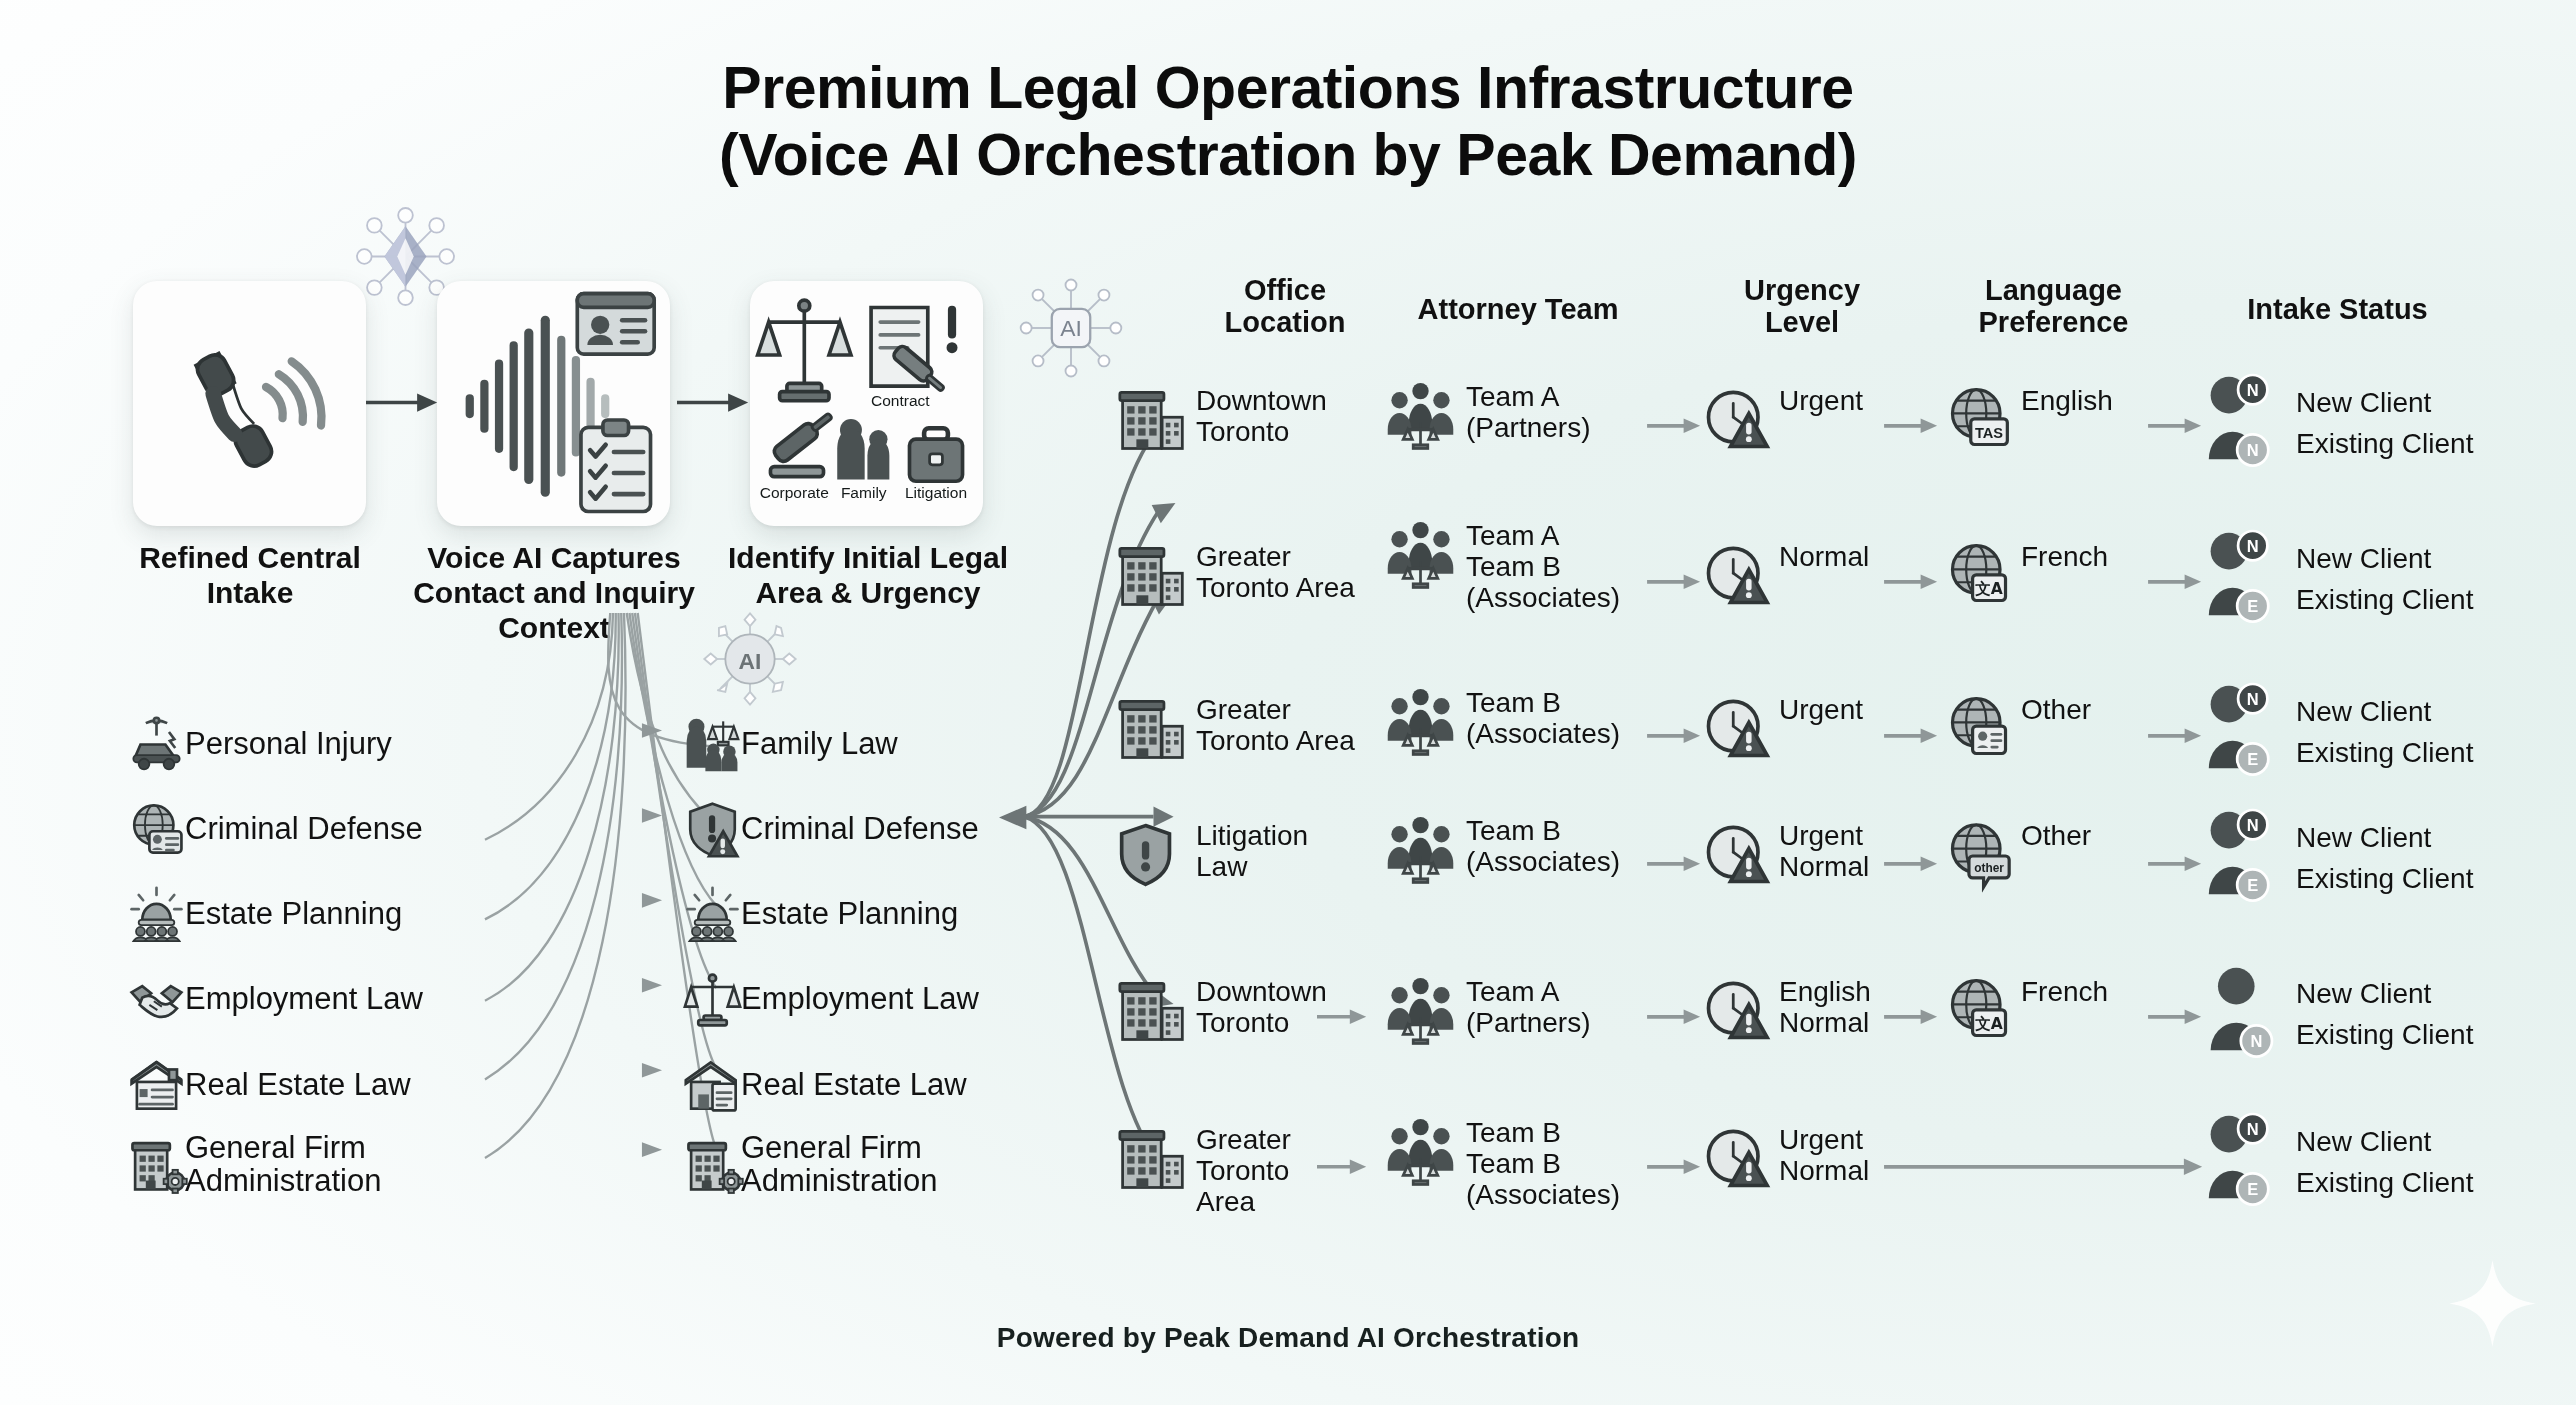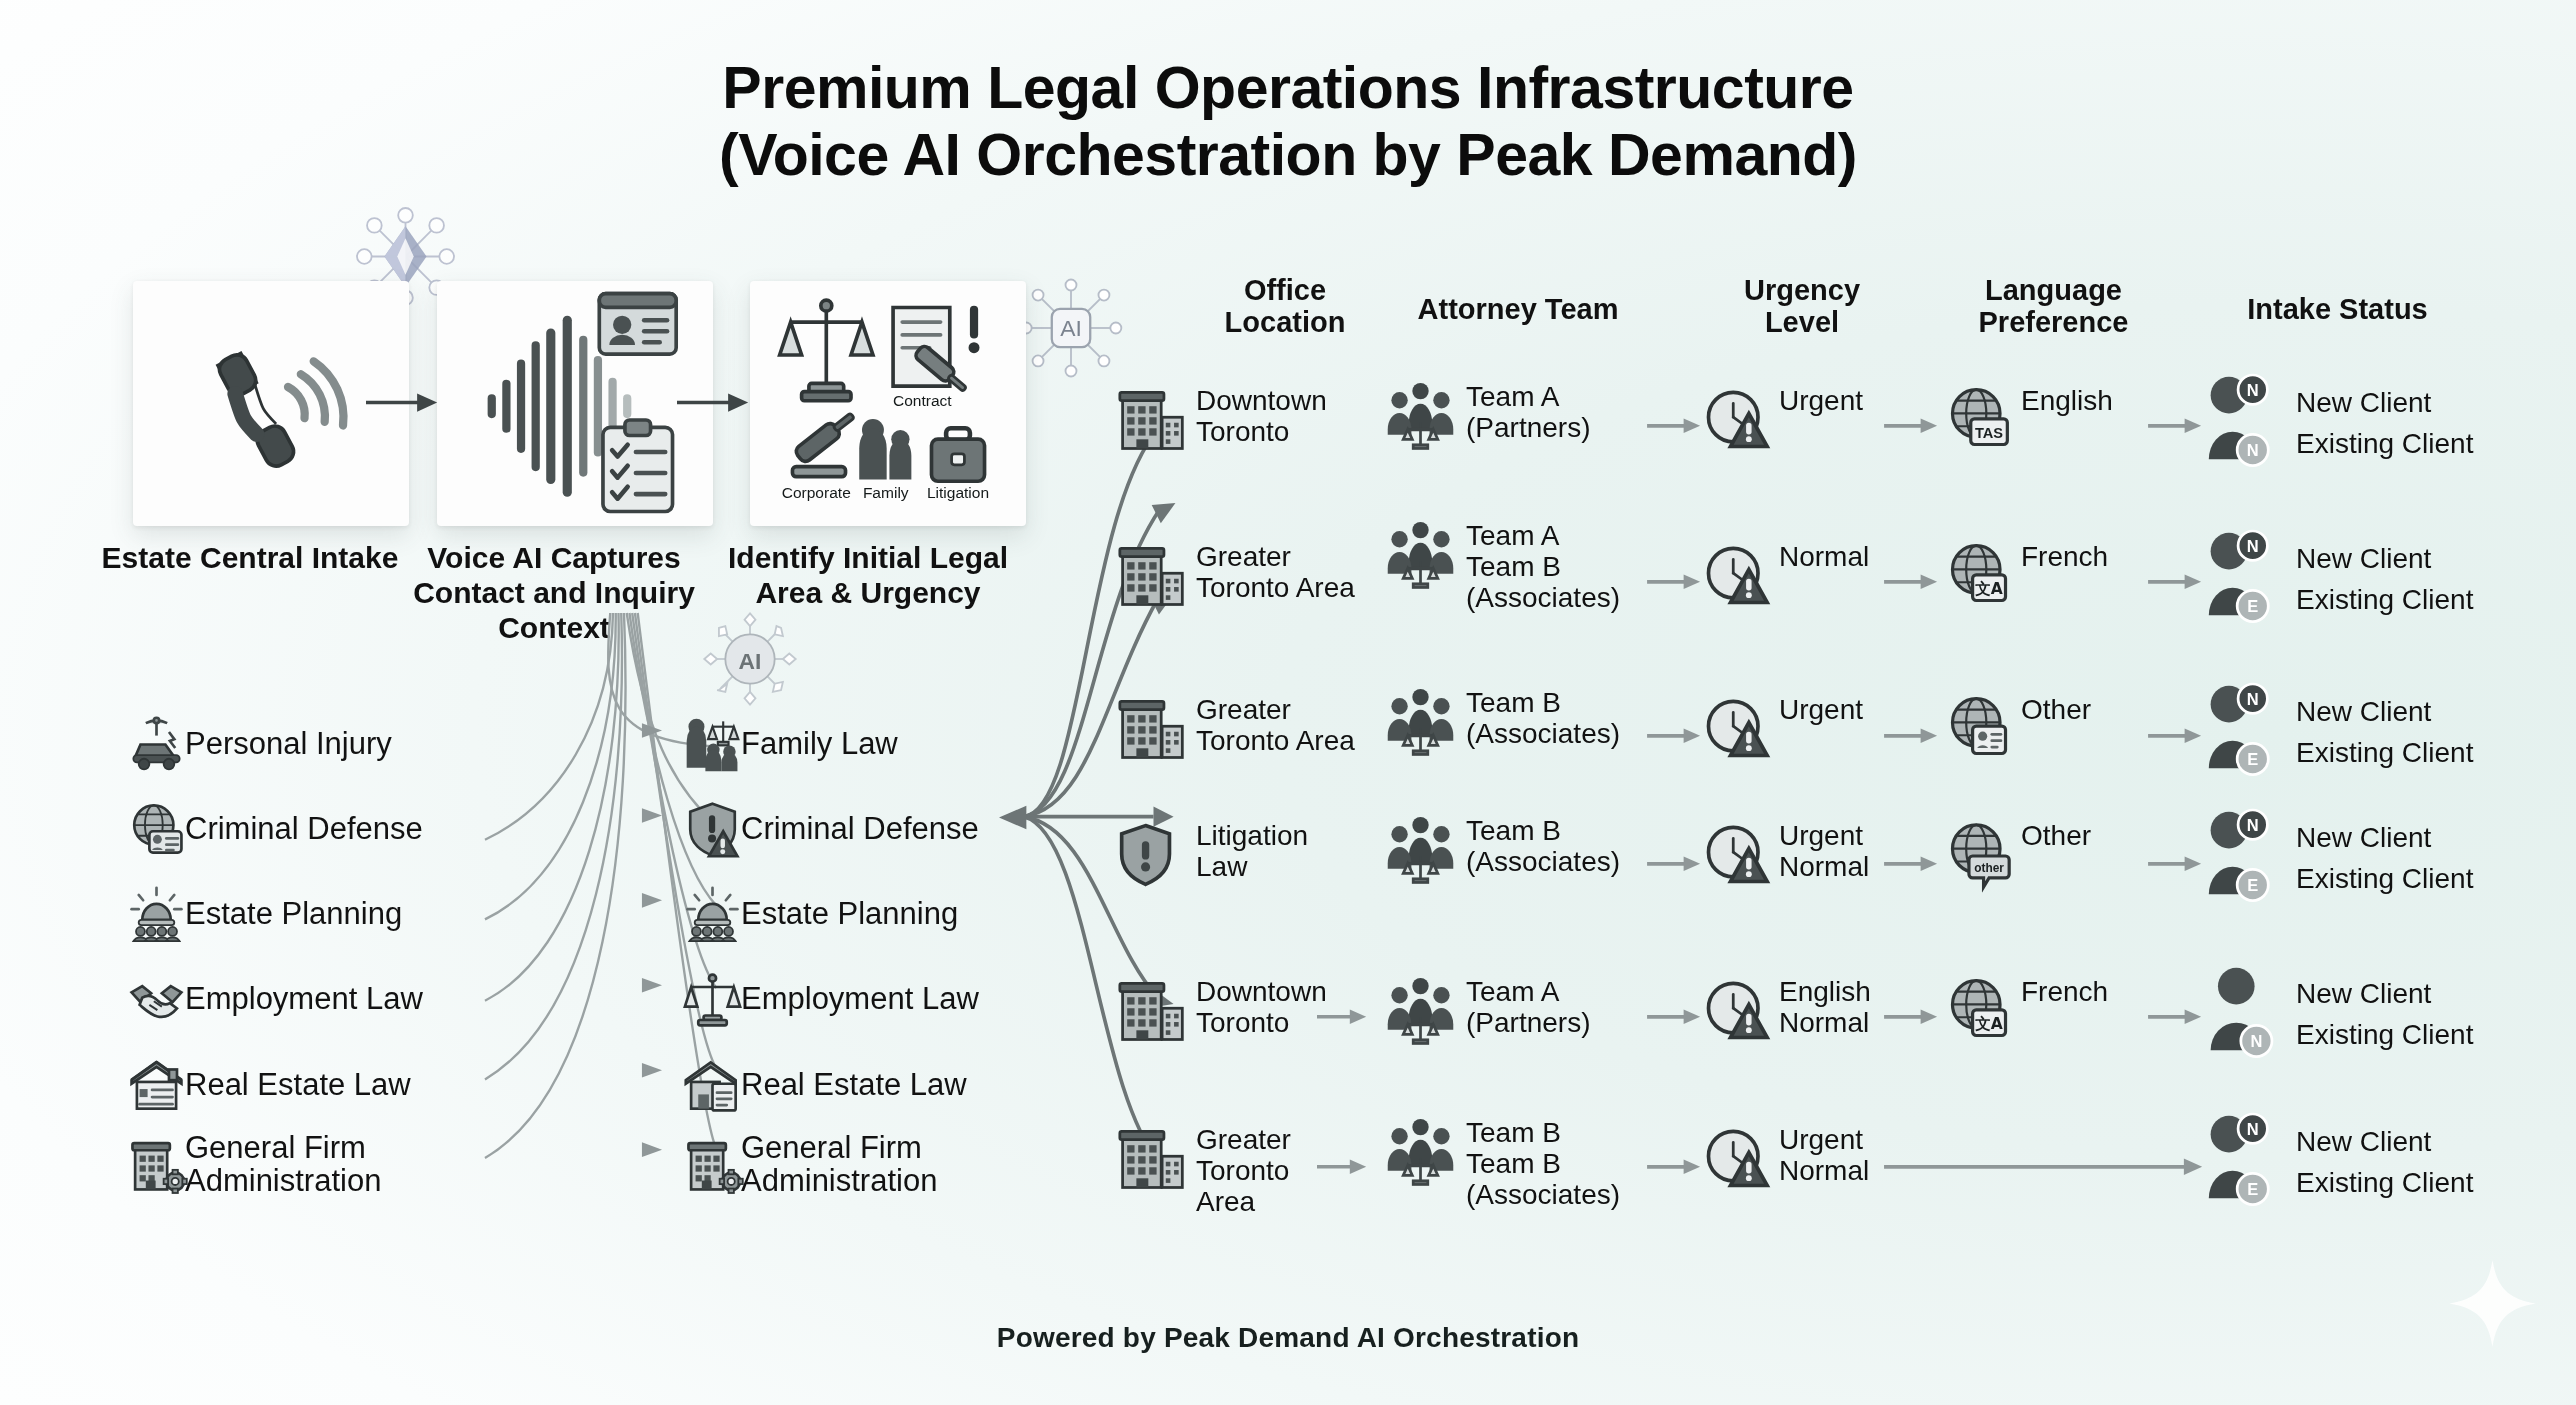--- a/index.html
+++ b/index.html
@@ -24,21 +24,21 @@
   #title .l2{display:block;}
 
   
   #footer{
     bottom:51px;left:0;width:2576px;text-align:center;
     font-size:28px;font-weight:bold;color:#17201f;letter-spacing:0.2px;
   }
 
   
   .card{
-    position:absolute;width:276px;height:245px;border-radius:4px;
+    position:absolute;width:233px;height:245px;border-radius:24px;
     background:#fdfdfd;
     box-shadow:0 9.1px 24px rgba(60,80,80,.13), 0 1.8px 4.6px rgba(0,0,0,.07);
     display:flex;align-items:center;justify-content:center;
   }
   .card-label{
     position:absolute;width:302px;text-align:center;
     font-size:30px;font-weight:bold;line-height:1.17;color:#111;
   }
 
   
@@ -156,21 +156,21 @@
         <path d="M60 62 C54 92 54 92 60 112" stroke="#434a4b" stroke-width="17" fill="none" stroke-linecap="round"></path>
         <path d="M84 62 C78 92 78 92 84 112" stroke="#2d3334" stroke-width="3" fill="none"></path>
       </g>
       <g fill="none" stroke="#848c8d" stroke-width="9" stroke-linecap="round">
         <path d="M108 72 A34 34 0 0 1 126 106"></path>
         <path d="M122 58 A54 54 0 0 1 148 110"></path>
         <path d="M136 44 A74 74 0 0 1 168 114"></path>
       </g>
     </svg>
   </div>
-  <div class="card-label" style="left:99px;top:540px">Estate
+  <div class="card-label" style="left:99px;top:540px">Refined
 Central Intake</div>
 
   <div class="card" style="left:437px;top:281px">
     <svg width="227" height="231" viewBox="0 0 248 252">
       <g fill="#4a5152">
         <rect x="28" y="116" width="9" height="26" rx="4.5"></rect>
         <rect x="44" y="100" width="9" height="58" rx="4.5"></rect>
         <rect x="60" y="78" width="9" height="102" rx="4.5"></rect>
         <rect x="76" y="58" width="9" height="142" rx="4.5"></rect>
         <rect x="92" y="44" width="10" height="170" rx="5"></rect>

